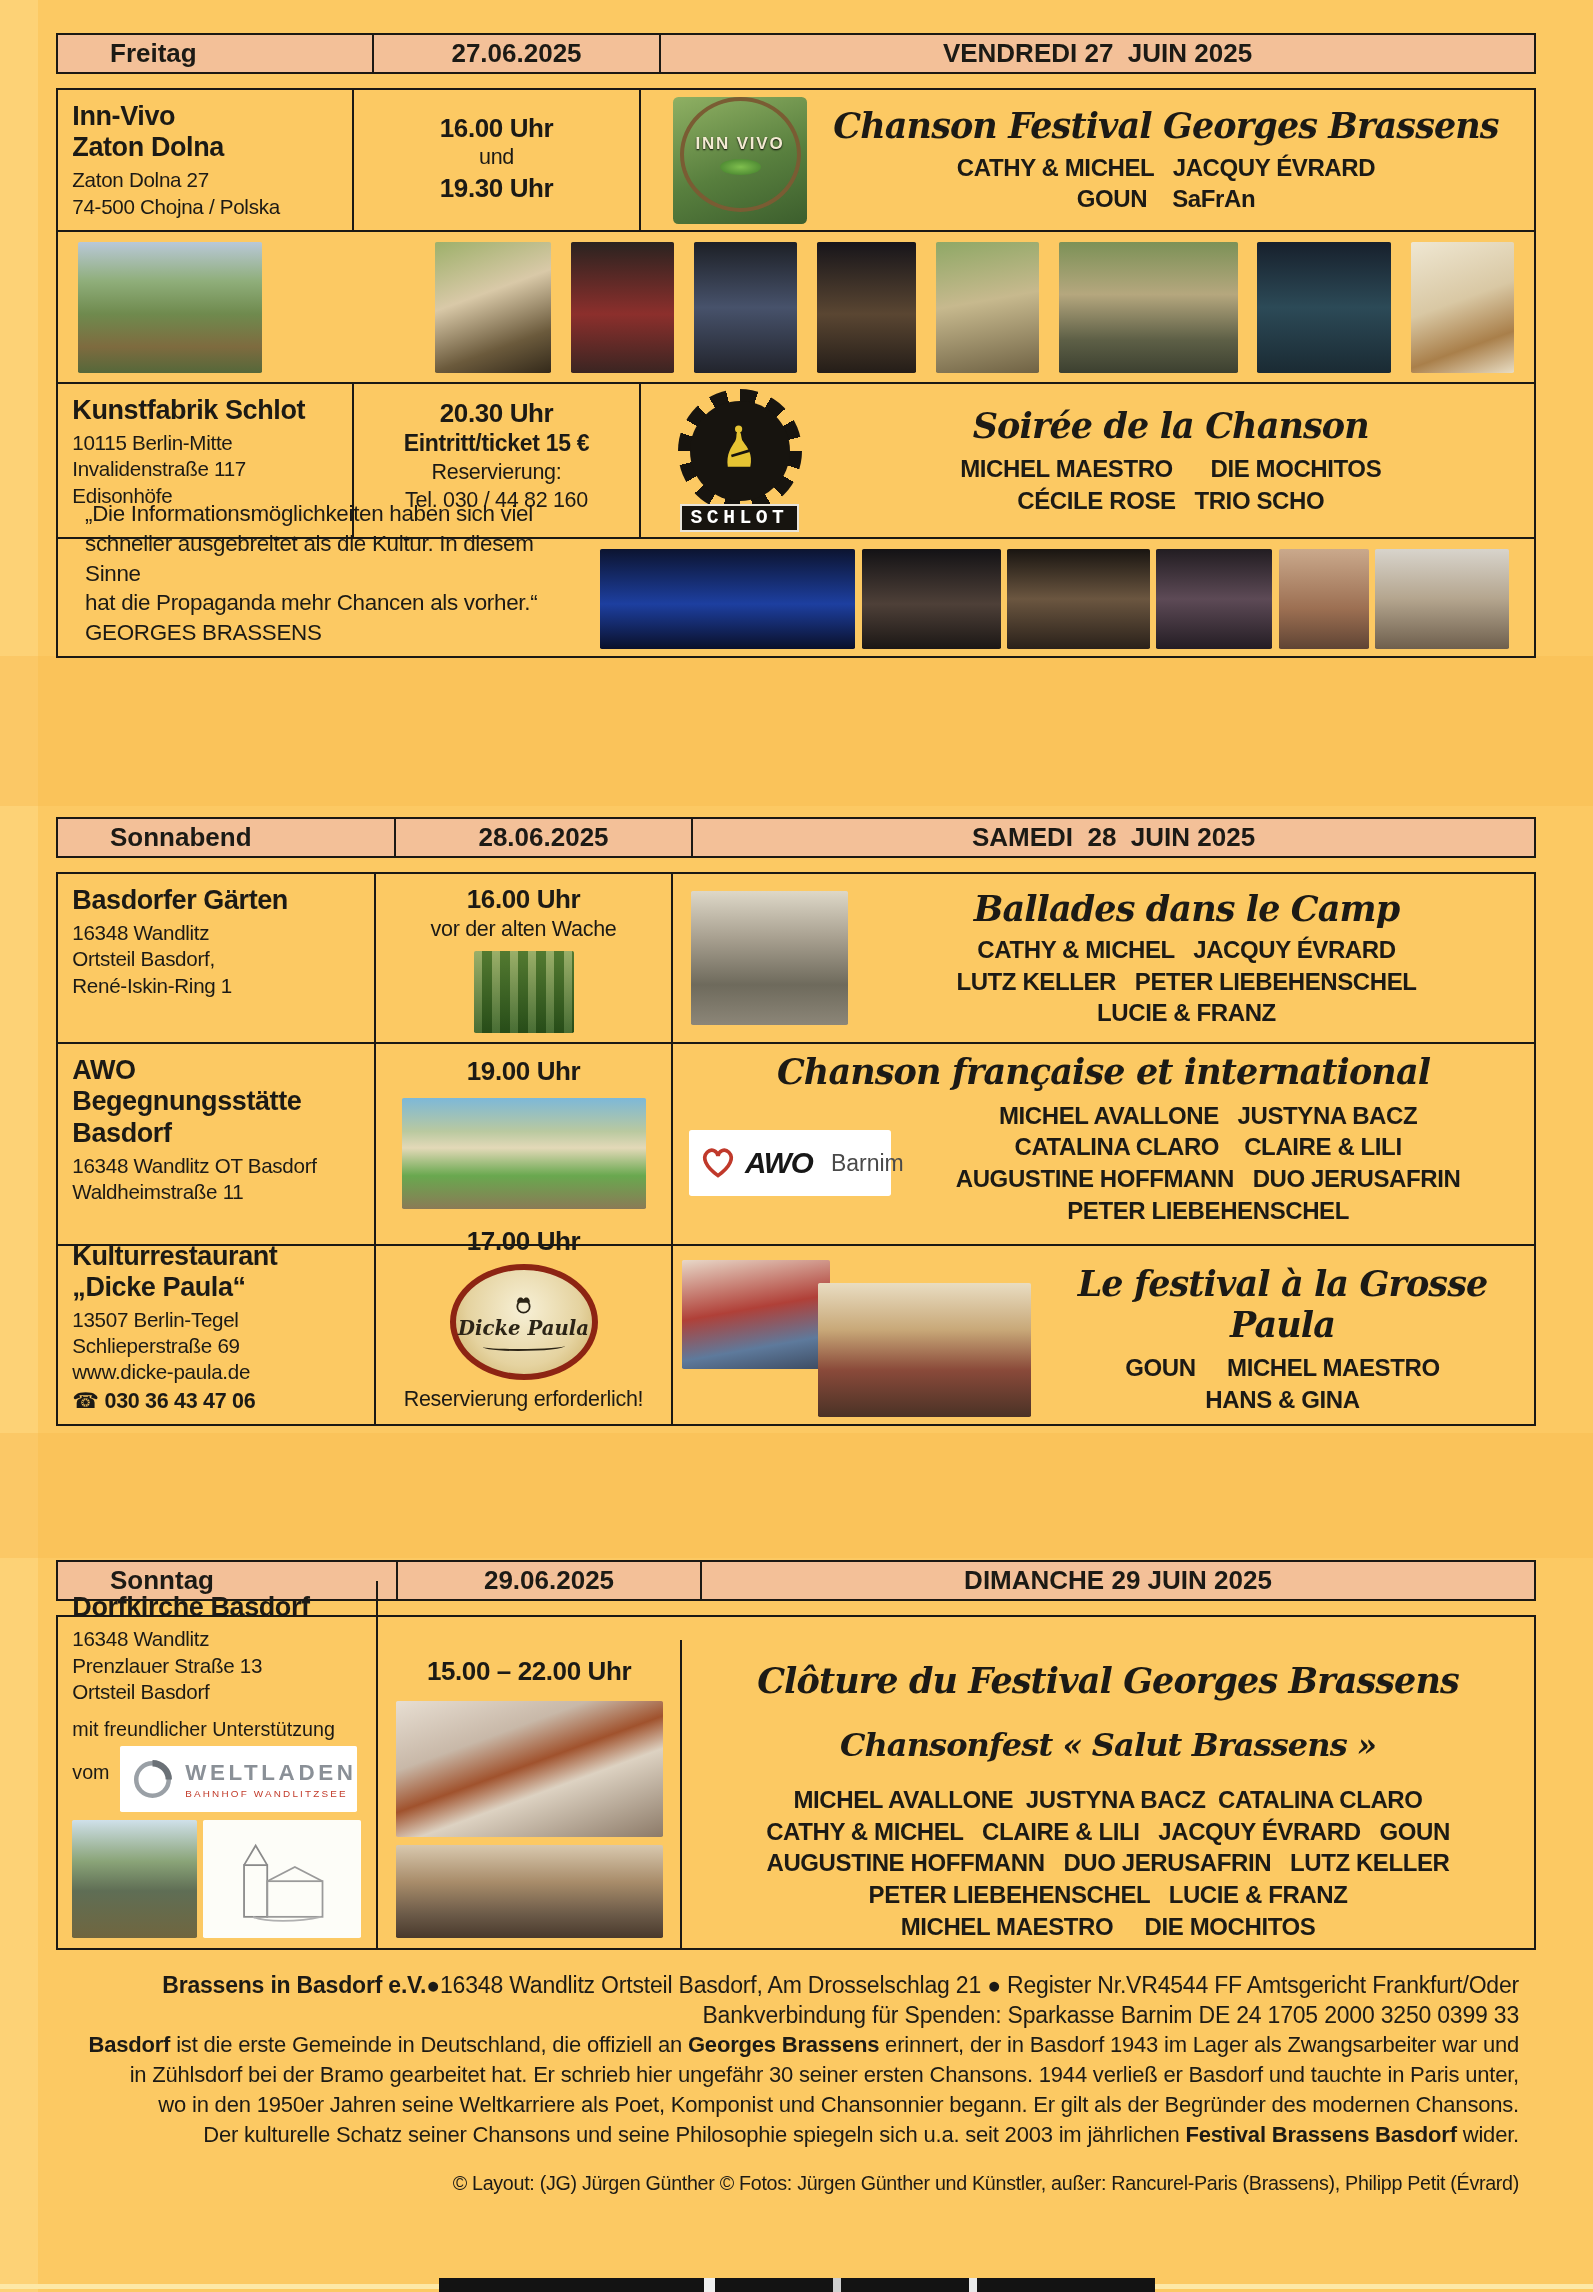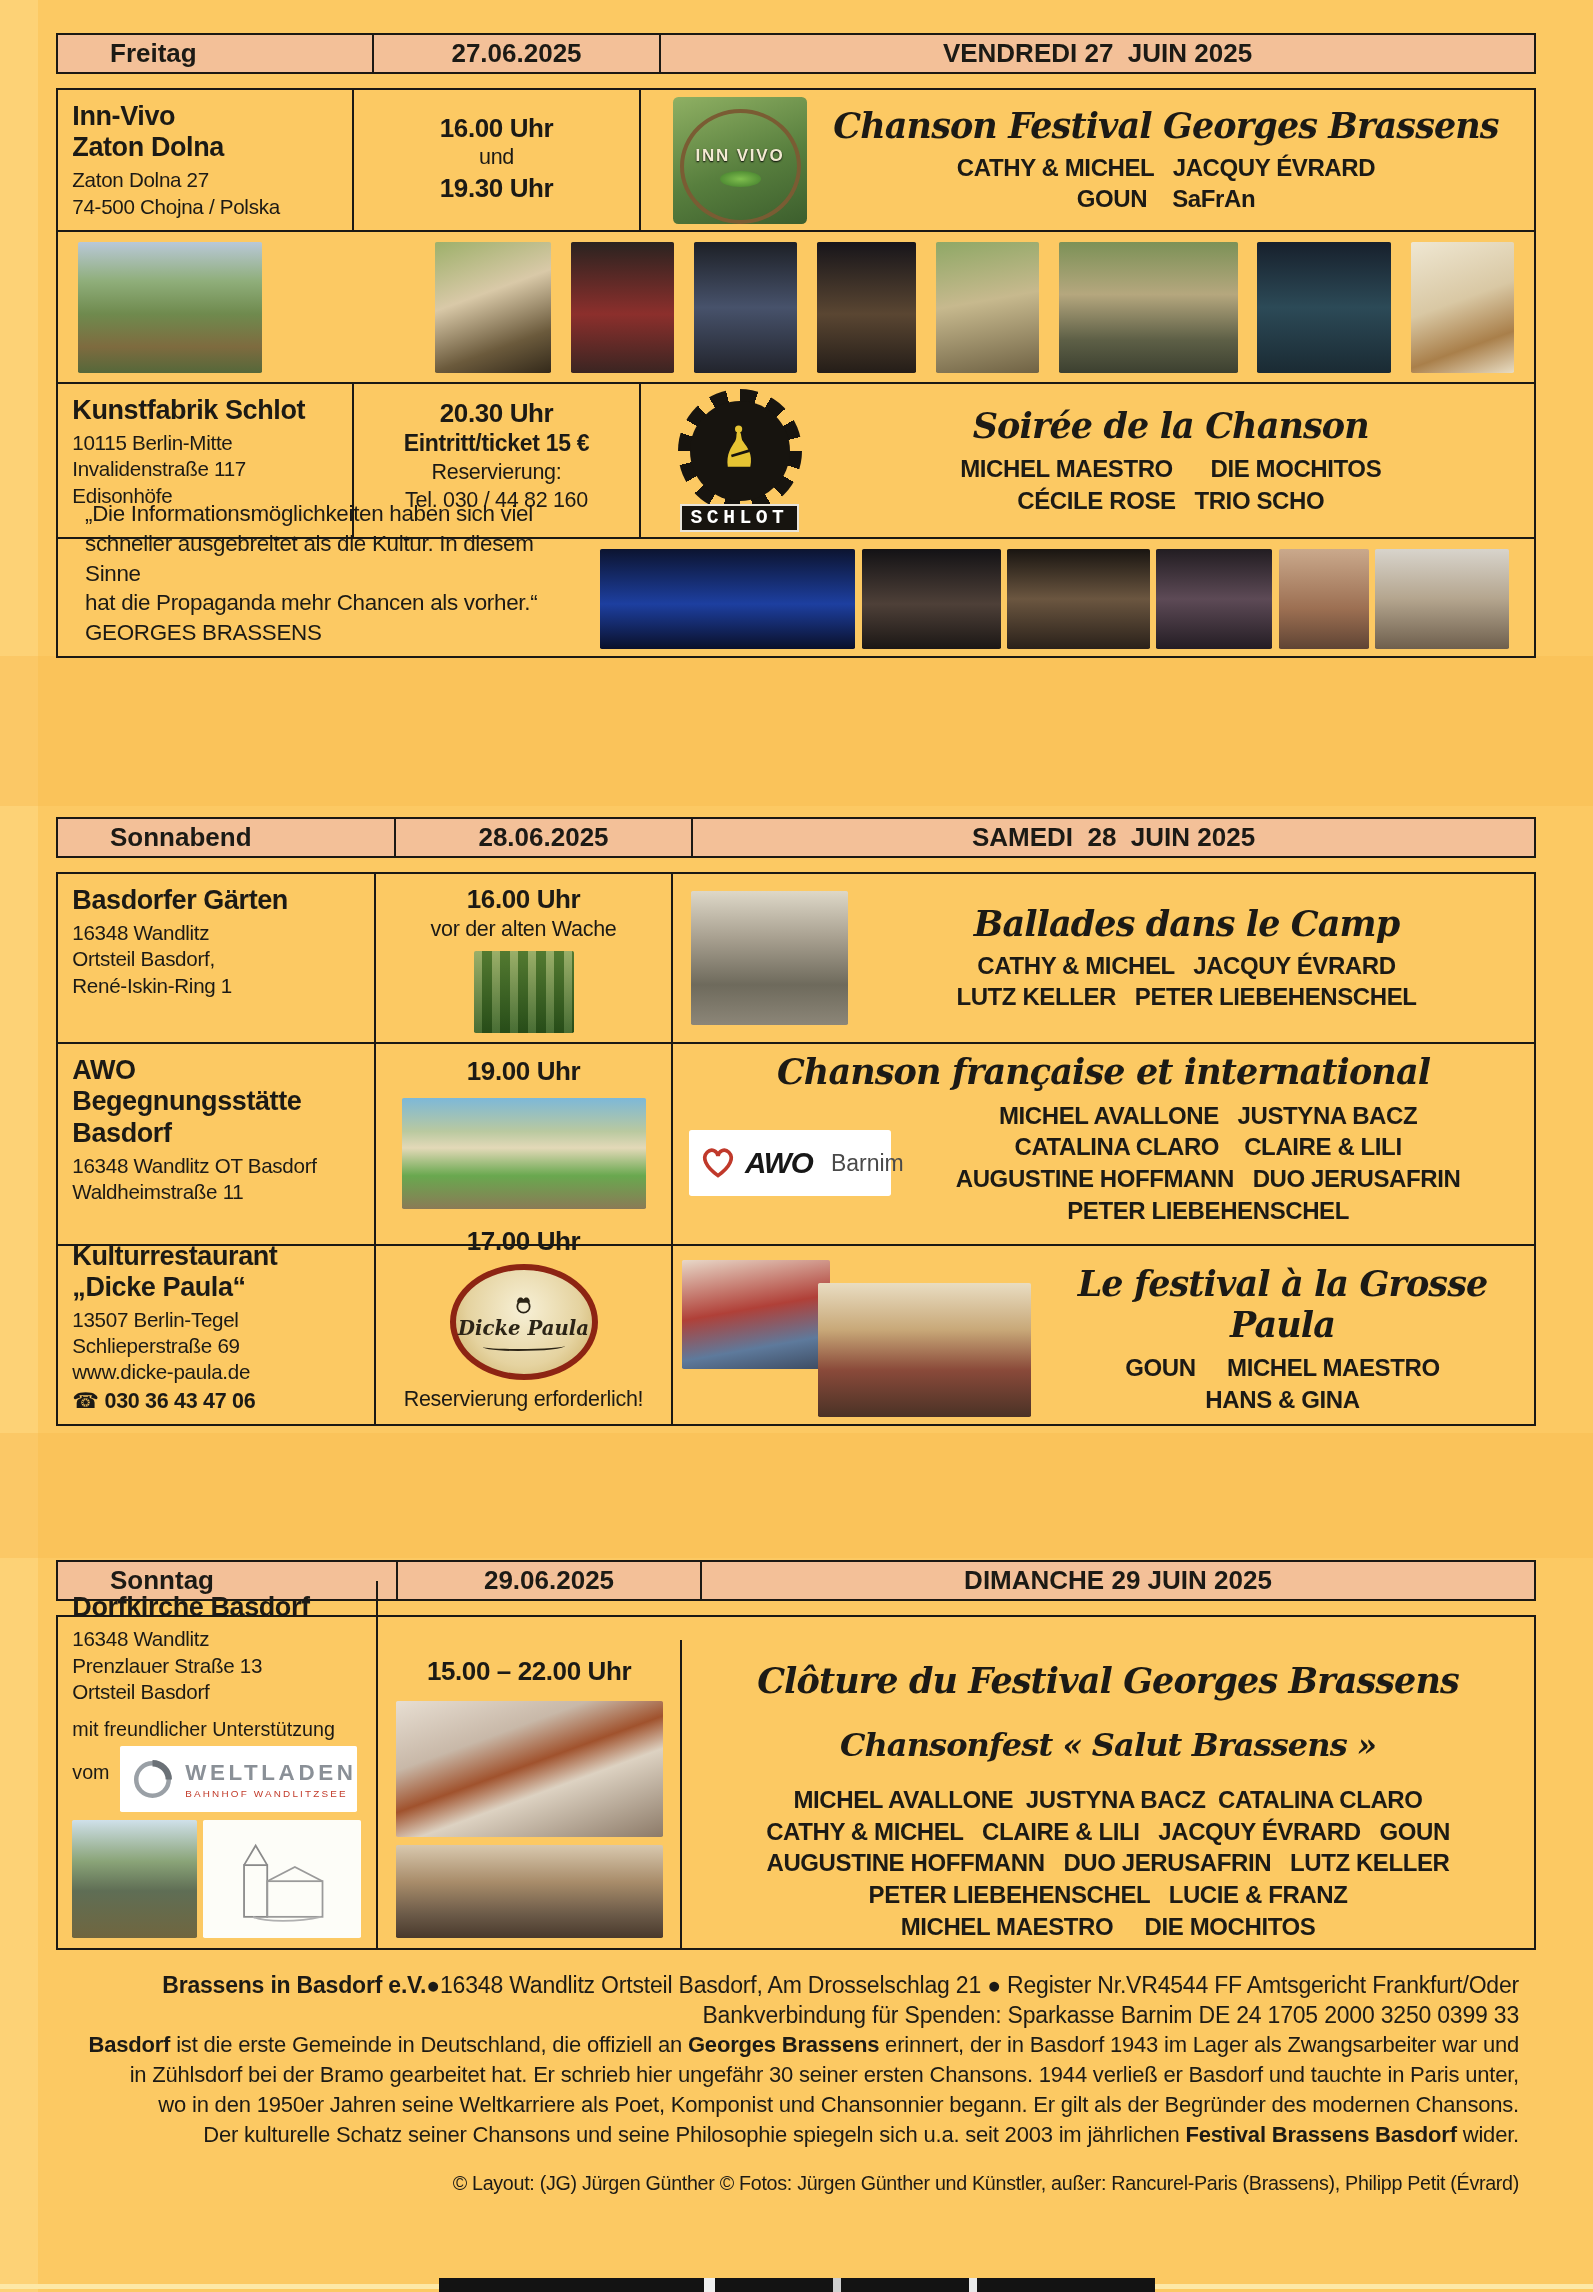--- a/index.html
+++ b/index.html
@@ -46,21 +46,21 @@
     padding:10.7px 19.7px; }
 
   
   .quote-text { width:537px; padding:12.5px 9px 9px 27px; font-size:22.4px;
     line-height:1.32; letter-spacing:-0.3px; box-sizing:border-box; }
   .quote-photos { flex:1; display:flex; align-items:center; gap:6.3px; padding:7.2px 5.4px; }
 
   
   .innvivo { width:134px; height:127px; margin-left:23px; border-radius:5.4px;
     background:linear-gradient(160deg,#8fb063 0%,#587f3e 55%,#3c5e2d 100%);
-    display:flex; align-items:flex-end; justify-content:center; }
+    display:flex; align-items:flex-start; justify-content:center; }
   .innvivo-circle { width:113px; height:107px; border-radius:50%;
     background:radial-gradient(circle at 50% 40%, #6e5534 0%, #463télé 0), radial-gradient(circle at 50% 42%, #6e5534 0%, #3a2c1a 70%);
     border:4.5px solid #7a5c33; display:flex; flex-direction:column; align-items:center;
     justify-content:center; color:#f3ead2; font-weight:bold; font-size:17px;
     letter-spacing:1.8px; text-shadow:0 0.9px 1.8px #000; }
   .leafdot { width:41px; height:16px; border-radius:50%;
     background:radial-gradient(#7fbf4e,#3f7a2a); margin-top:5.4px; }
 
   .schlotbox { width:154px; margin-left:12.5px; display:flex; flex-direction:column;
     align-items:center; }
@@ -246,20 +246,21 @@
           <div class="time">16.00 Uhr</div>
           <div class="tsub">vor der alten Wache</div>
           <div class="ph" style="width:100px;height:82px;margin:7.2px auto 0 auto;background:repeating-linear-gradient(90deg,#e8e4d4 0 8px,#7d9f63 8px 18px),linear-gradient(180deg,#aac47e,#4f7a3e);background-blend-mode:multiply;"></div>
         </div>
         <div class="cell evcell" style="flex:1; padding:7.2px 9px;">
           <div class="ph" style="width:157px;height:134px;margin-left:9px;background:linear-gradient(180deg,#ded8c8 0%,#a8a090 35%,#6e6a5c 70%,#8c8678 100%);"></div>
           <div class="evtext">
             <div class="scr">Ballades dans le Camp</div>
             <div class="artists" style="margin-top:5.4px;">CATHY &amp; MICHEL   JACQUY ÉVRARD</div>
             <div class="artists">LUTZ KELLER   PETER LIEBEHENSCHEL</div>
+            <div class="artists">LUCIE &amp; FRANZ</div>
           </div>
         </div>
       </div>
 
       <div class="row" style="height:202px;">
         <div class="cell" style="width:318px;">
           <div class="vname">AWO</div>
           <div class="vname">Begegnungsstätte</div>
           <div class="vname">Basdorf</div>
           <div class="vaddr">

